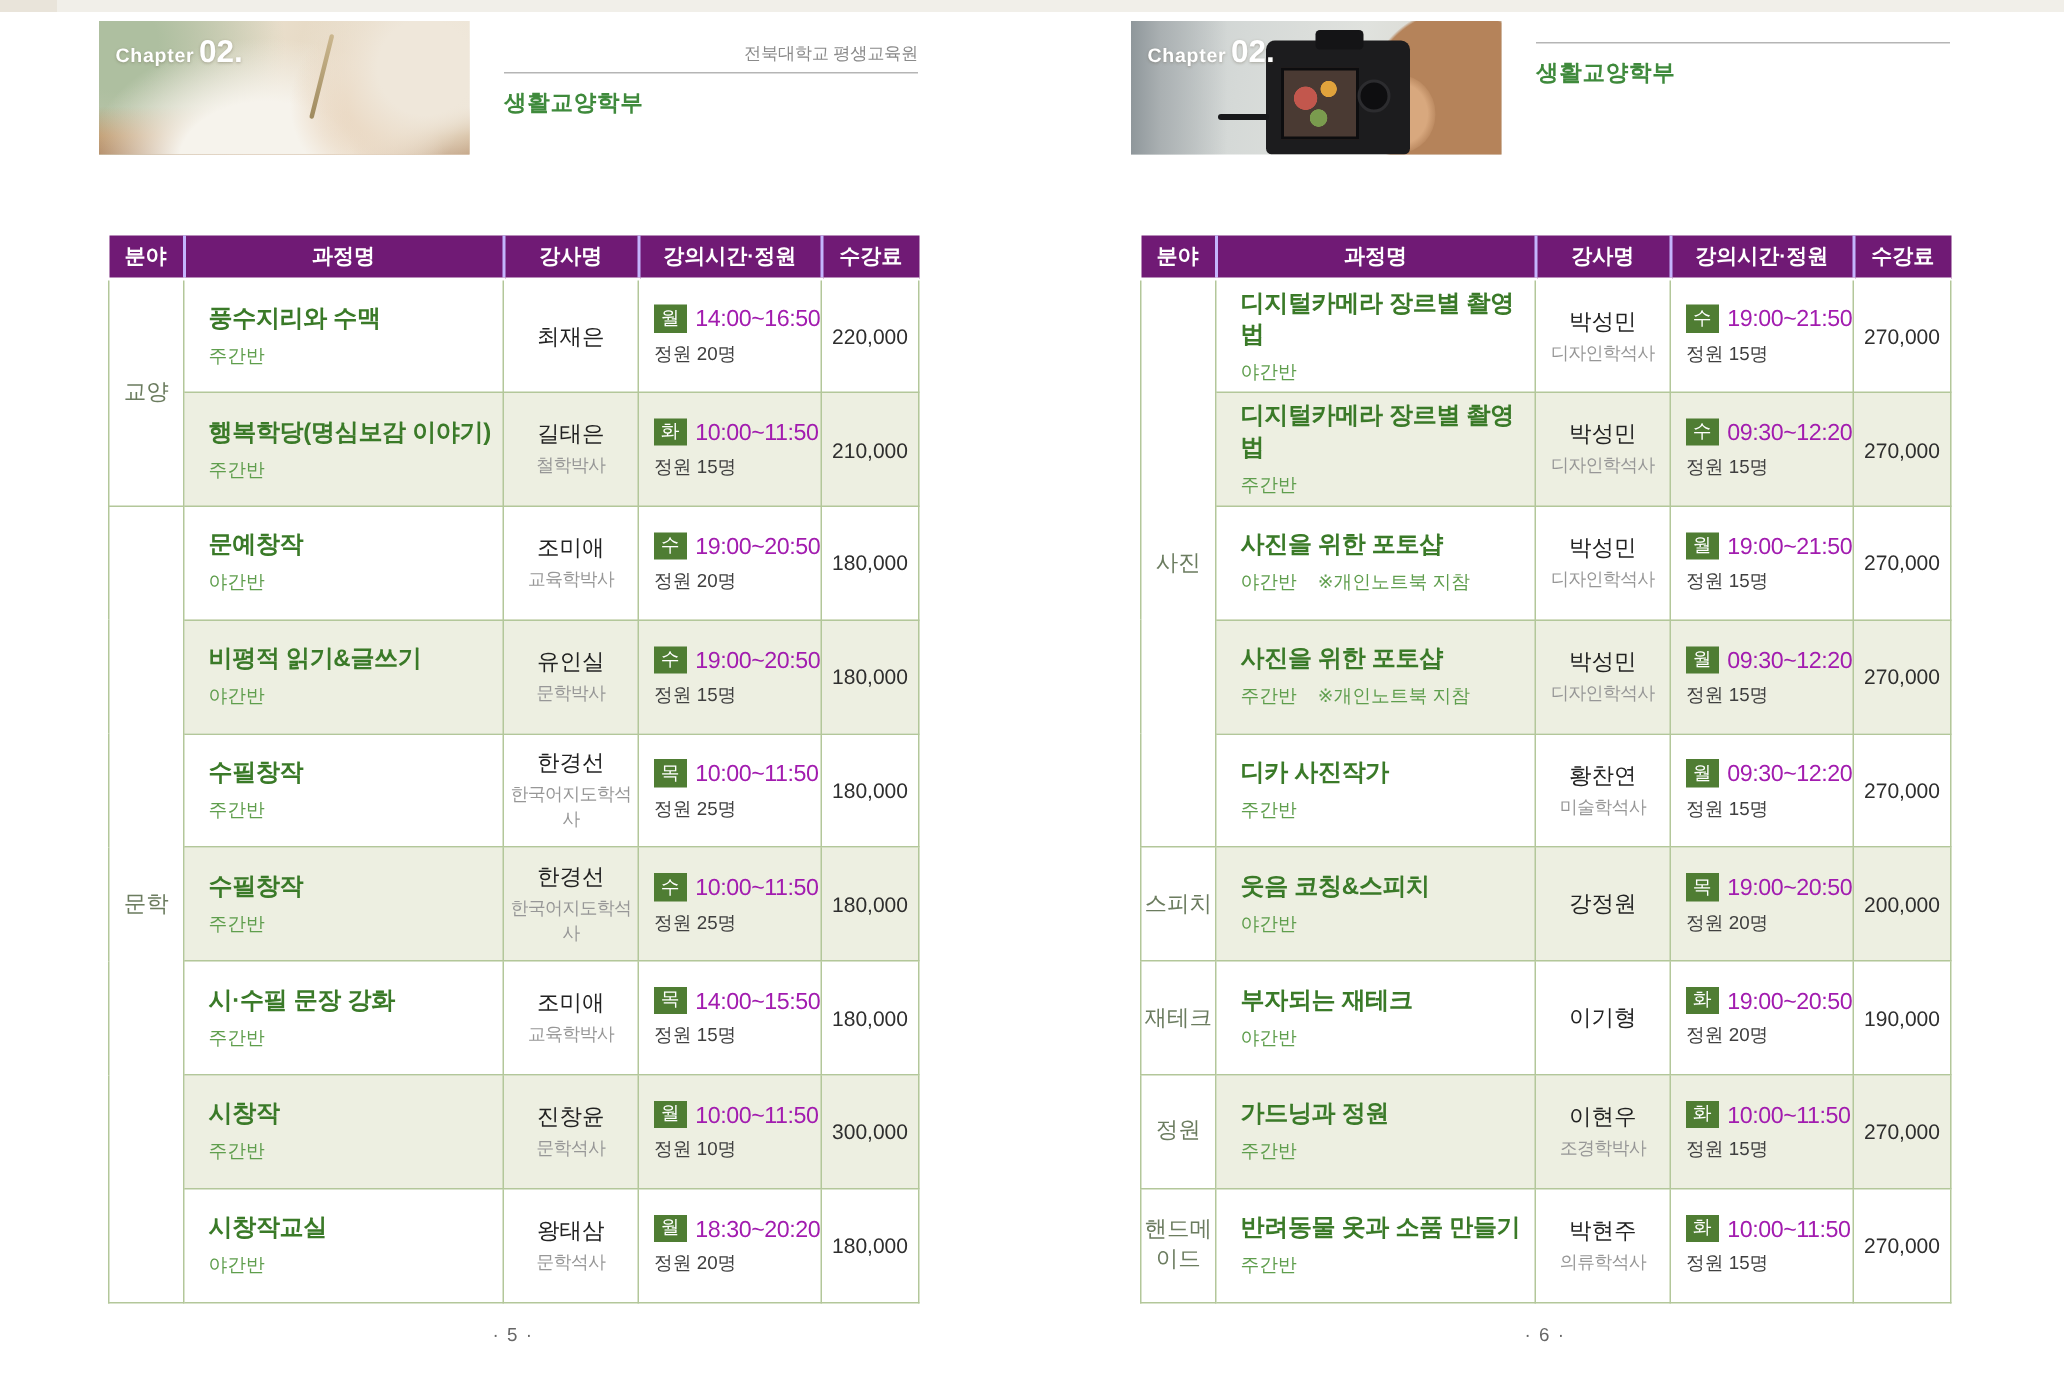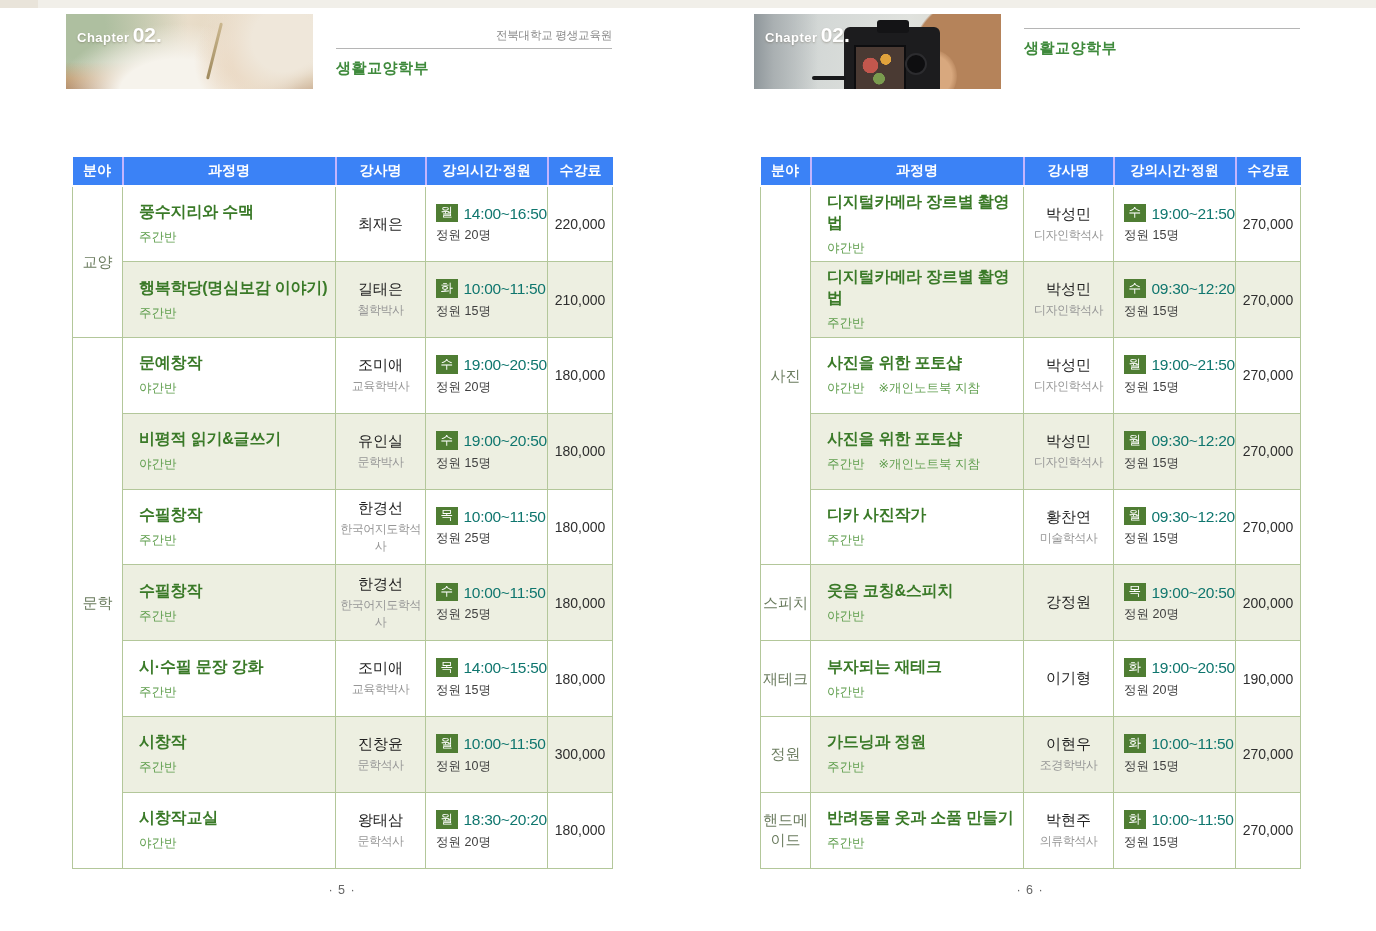--- a/index.html
+++ b/index.html
@@ -4,21 +4,21 @@
 <style>
   html,body{margin:0;padding:0;background:#fff;}
   body{width:1376px;height:931px;font-family:"Liberation Sans","DejaVu Sans",sans-serif;-webkit-font-smoothing:antialiased;}
   .sheet{position:relative;width:1376px;height:931px;background:#fff;overflow:hidden;}
   .top-strip{position:absolute;left:0;top:0;width:100%;height:8px;background:#f1efe9;}
   .top-strip-corner{position:absolute;left:0;top:0;width:38px;height:8px;background:#e9e4da;}
   .page{position:absolute;top:0;width:688px;height:931px;}
   #page-0{left:0;} #page-1{left:688px;}
 
   
-  .photo{position:absolute;left:66px;top:14px;width:247px;height:75px;overflow:hidden;}
+  .photo{position:absolute;left:66px;top:14px;width:247px;height:89px;overflow:hidden;}
   .photo-writing{background:
     radial-gradient(circle at 88% 35%, #efe7da 0 14%, rgba(239,231,218,0) 38%),
     radial-gradient(circle at 75% 62%, #e7cfb4 0 10%, rgba(231,207,180,0) 30%),
     radial-gradient(ellipse at 45% 105%, #f6f3ec 0 30%, rgba(246,243,236,0) 62%),
     linear-gradient(to top, #ad835c 0, #bf9a6e 14%, rgba(191,154,110,0) 36%),
     radial-gradient(circle at 4% 18%, #aebfa0 0 12%, rgba(174,191,160,0) 46%),
     linear-gradient(100deg, #c9cdb9 0%, #ded5c2 20%, #e9decb 45%, #e3d4bd 70%, #eee6d8 100%);}
   .photo-camera{background:
     radial-gradient(circle at 88% 58%, #b5835a 0 26%, rgba(181,131,90,0) 27%),
     radial-gradient(circle at 81% 26%, #f2f1ee 0 9%, rgba(242,241,238,0) 10%),
@@ -42,36 +42,36 @@
 
   
   .head-block{position:absolute;left:336px;top:28px;width:276px;}
   .head-top{font-size:11.5px;color:#8a8a8a;text-align:right;padding-bottom:5px;letter-spacing:-.2px;}
   .head-rule{border-bottom:1px solid #b5b5b5;}
   .head-section{margin-top:10px;font-size:15px;font-weight:bold;color:#3f8a3c;letter-spacing:.5px;}
 
   
   .course-table{position:absolute;left:72px;top:157px;width:540px;border-collapse:collapse;table-layout:fixed;}
   .c-cat{width:50px;} .c-title{width:213px;} .c-teacher{width:90px;} .c-time{width:122px;} .c-price{width:65px;}
-  .course-table th{background:#3b82f6;color:#fff;font-size:14px;font-weight:bold;height:28px;padding:0;border-bottom:2px solid #fff;}
+  .course-table th{background:#701a75;color:#fff;font-size:14px;font-weight:bold;height:28px;padding:0;border-bottom:2px solid #fff;}
   .course-table th + th{border-left:2px solid #c4b5fd;}
   .course-table td{border:1px solid #b3c79a;vertical-align:middle;background:#fff;padding:0;}
   .course-table tbody tr{height:75.8px;}
   tr.alt td{background:#edefe1;}
   td.cat{background:#fff !important;text-align:center;color:#6b7c5f;font-size:15px;line-height:1.35;padding:16px 2px;}
   td.course{padding-left:16px;}
   .title{color:#3a7a28;font-weight:bold;font-size:16px;margin-bottom:6px;letter-spacing:-.2px;}
   .sub{color:#5f9e4d;font-size:12.5px;}
   .sub .note{margin-left:14px;}
   td.teacher{text-align:center;}
   .tname{color:#222;font-size:15px;}
   .degree{color:#979797;font-size:12px;margin-top:3px;letter-spacing:-.5px;font-family:Liberation Serif, serif;}
   td.time{padding-left:10px;}
   .badge{display:inline-block;background:#4f7d33;color:#fff;font-size:12.5px;line-height:1;padding:2.5px 4.5px 3.5px;margin-right:6px;vertical-align:2px;}
-  .tm{color:#0f766e;font-size:15.5px;letter-spacing:-.3px;}
+  .tm{color:#a21caf;font-size:15.5px;letter-spacing:-.3px;}
   .cap{color:#3f3f3f;font-size:12.5px;margin-top:5px;}
   td.price{text-align:center;color:#2e2e2e;font-size:14px;}
   .pageno{position:absolute;left:72px;top:883px;width:540px;text-align:center;color:#666;font-size:12.5px;letter-spacing:1px;}
 </style>
 </head>
 <body>
 
 <div class="sheet">
   <div class="top-strip"></div>
   <div class="top-strip-corner"></div>

